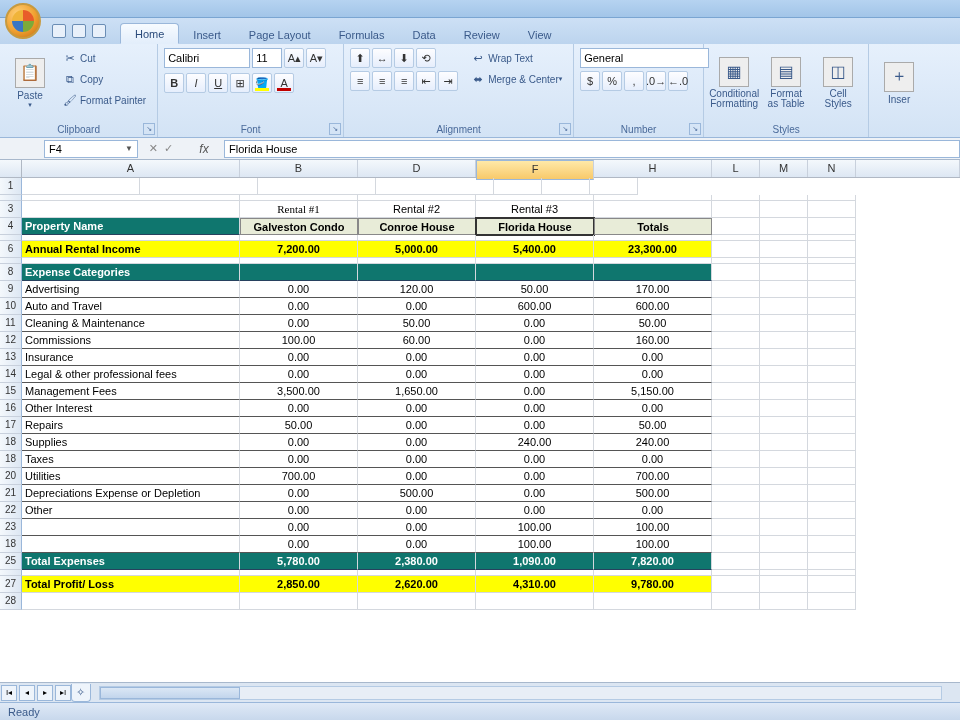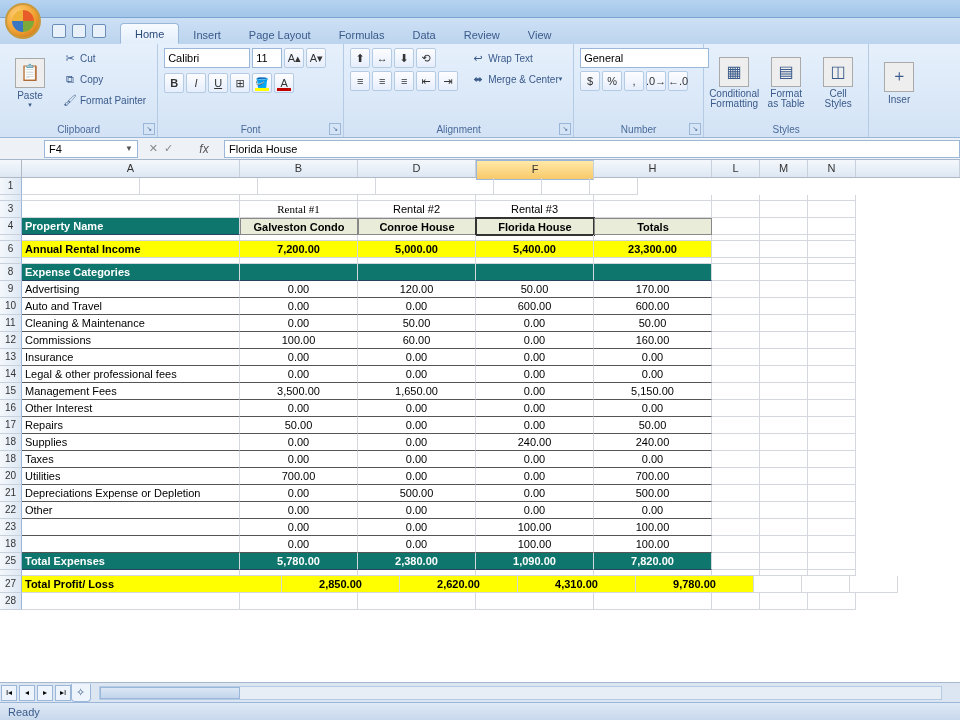--- a/index.html
+++ b/index.html
@@ -541,21 +541,21 @@
           <div class="cell cA" style="width: 218px;"></div>
           <div class="cell cB" style="width: 118px;"></div>
           <div class="cell cD" style="width: 118px;"></div>
           <div class="cell cF" style="width: 118px;"></div>
           <div class="cell cH" style="width: 118px;"></div>
           <div class="cell cL" style="width: 48px;"></div>
           <div class="cell cM" style="width: 48px;"></div>
           <div class="cell cN" style="width: 48px;"></div>
         </div>
         <div class="row">
-          <div class="cell cA yellow" style="width: 260px;">Total Profit/ Loss</div>
+          <div class="cell cA yellow" style="width: 218px;">Total Profit/ Loss</div>
           <div class="cell cB yellow c" style="width: 118px;">2,850.00</div>
           <div class="cell cD yellow c" style="width: 118px;">2,620.00</div>
           <div class="cell cF yellow c" style="width: 118px;">4,310.00</div>
           <div class="cell cH yellow c" style="width: 118px;">9,780.00</div>
           <div class="cell cL" style="width: 48px;"></div>
           <div class="cell cM" style="width: 48px;"></div>
           <div class="cell cN" style="width: 48px;"></div>
         </div>
         <div class="row">
           <div class="cell cA" style="width: 218px;"></div>

